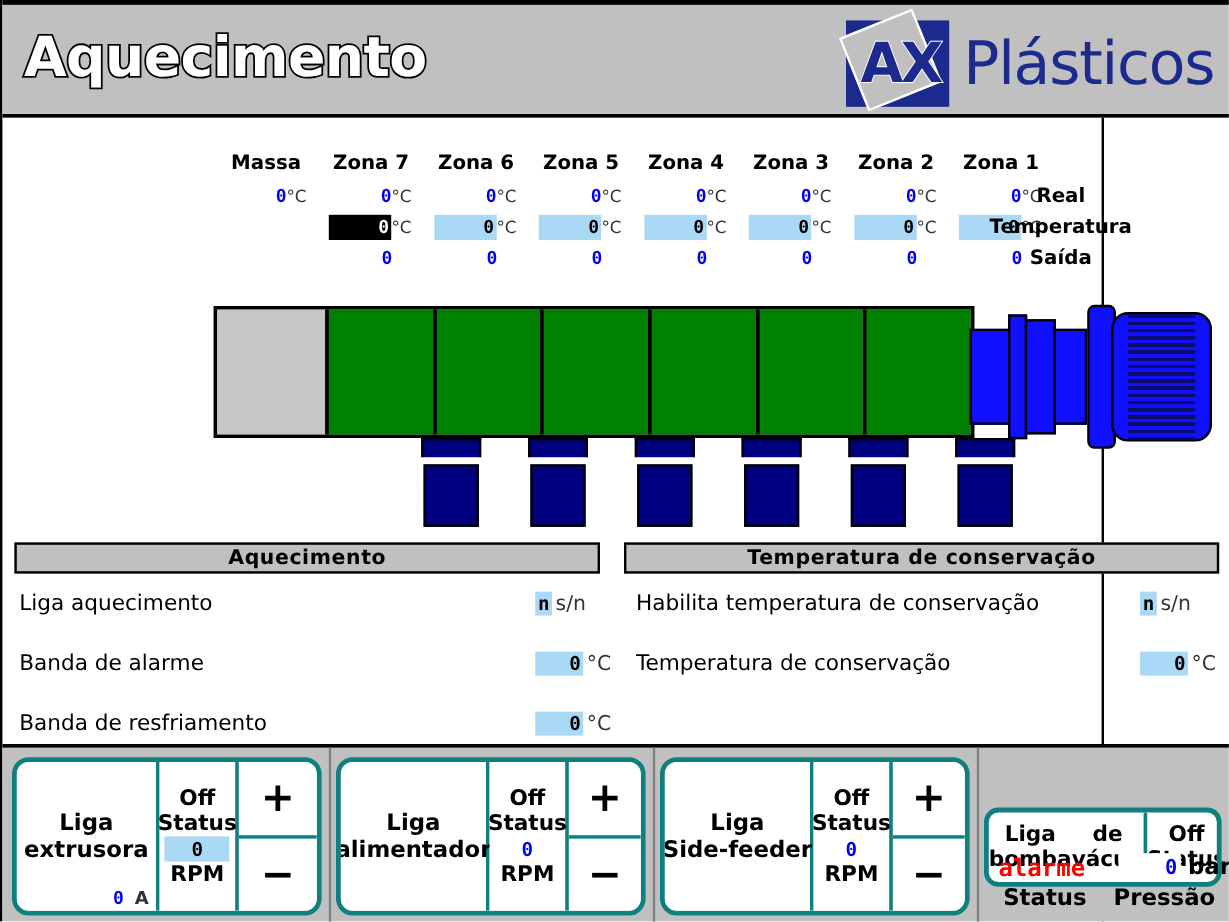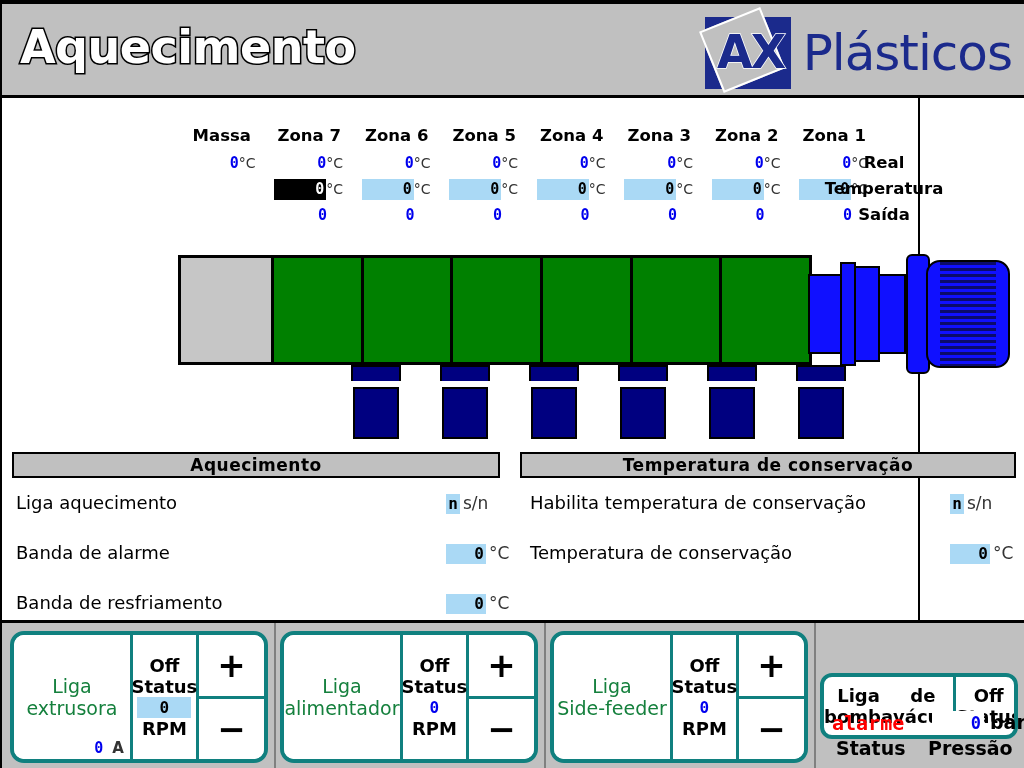--- a/index.html
+++ b/index.html
@@ -288,22 +288,22 @@
     display: flex;
     flex-direction: column;
     align-items: center;
     justify-content: center;
     position: relative;
     background: #fff;
   }
   .cbtn:last-child { border-right: none; }
   .cbtn-label {
     font-size: 19px;
-    font-weight: normal;
-    color: #15803d;
+    font-weight: bold;
+    color: #000000;
     text-align: center;
     line-height: 22px;
     white-space: nowrap;
   }
   .amp {
     position: absolute;
     right: 6px; bottom: 2px;
     font-size: 15px;
     font-weight: bold;
     font-family: "DejaVu Sans Mono", monospace;

